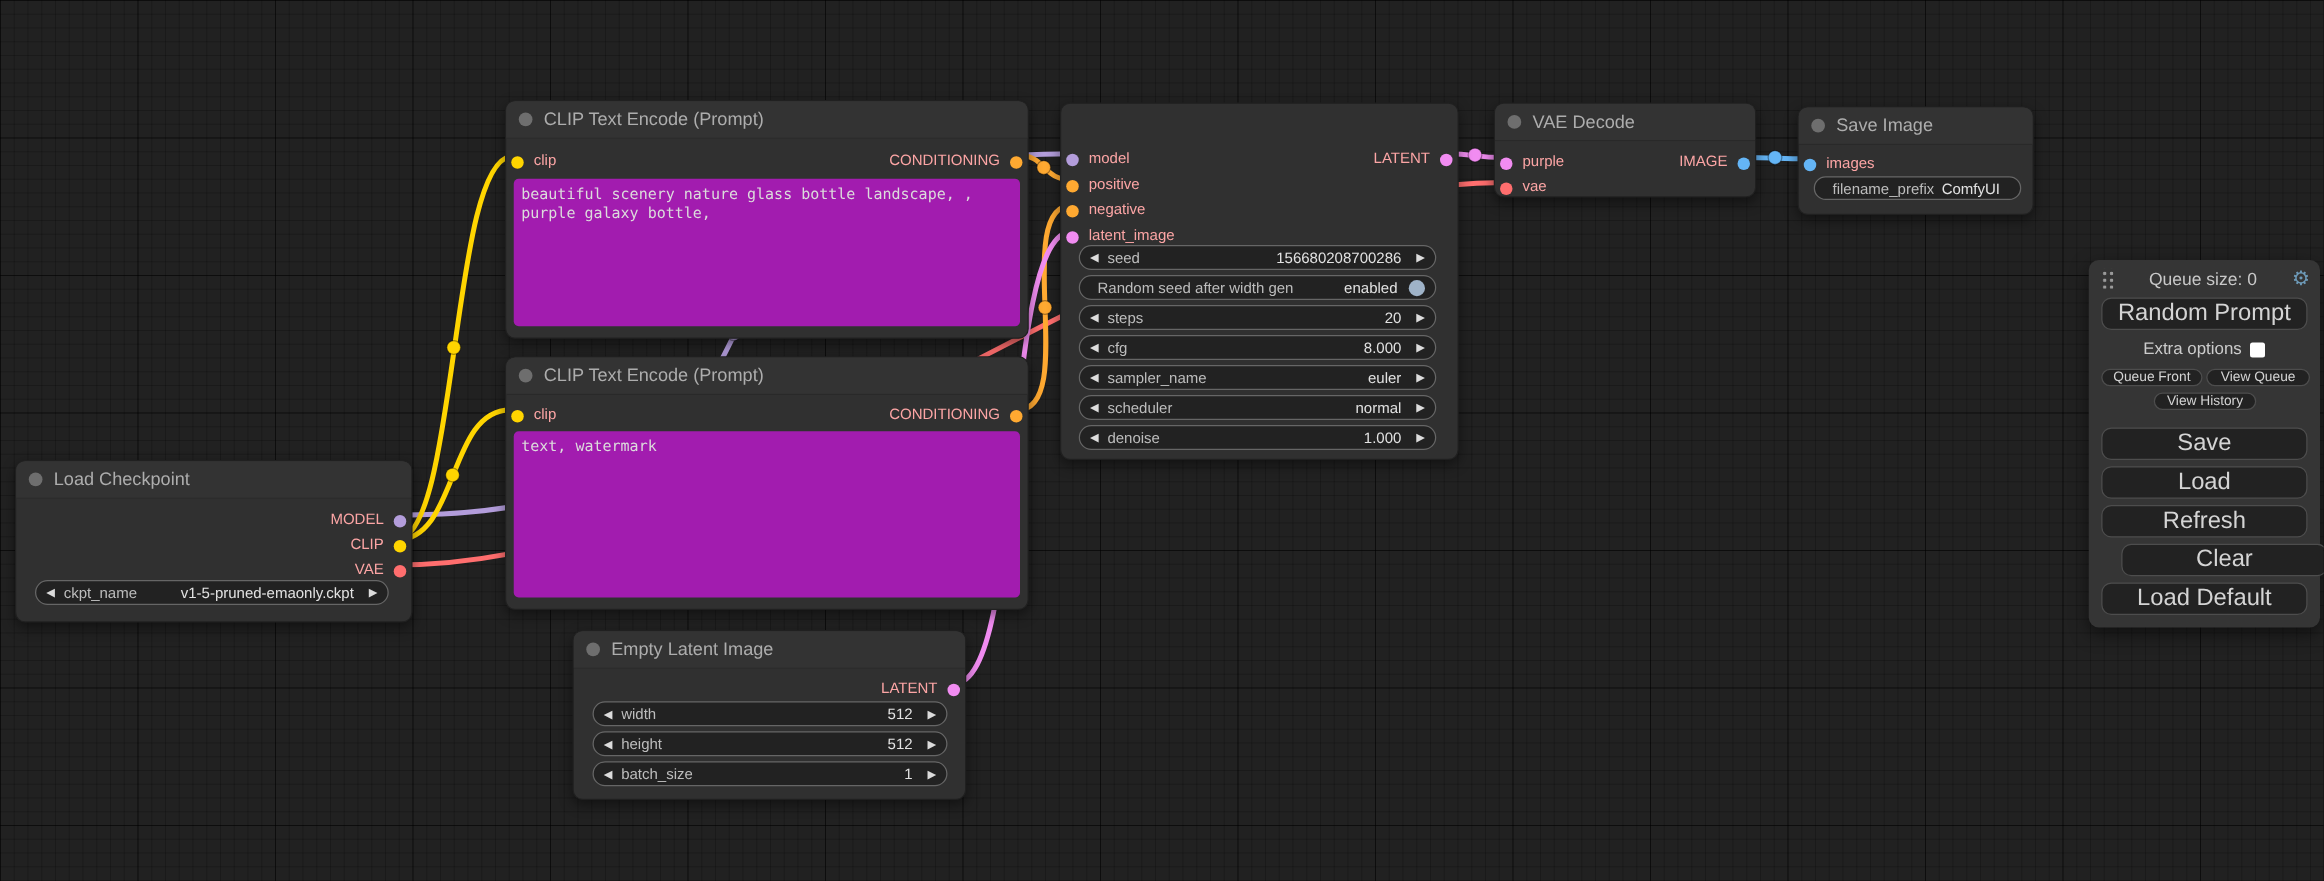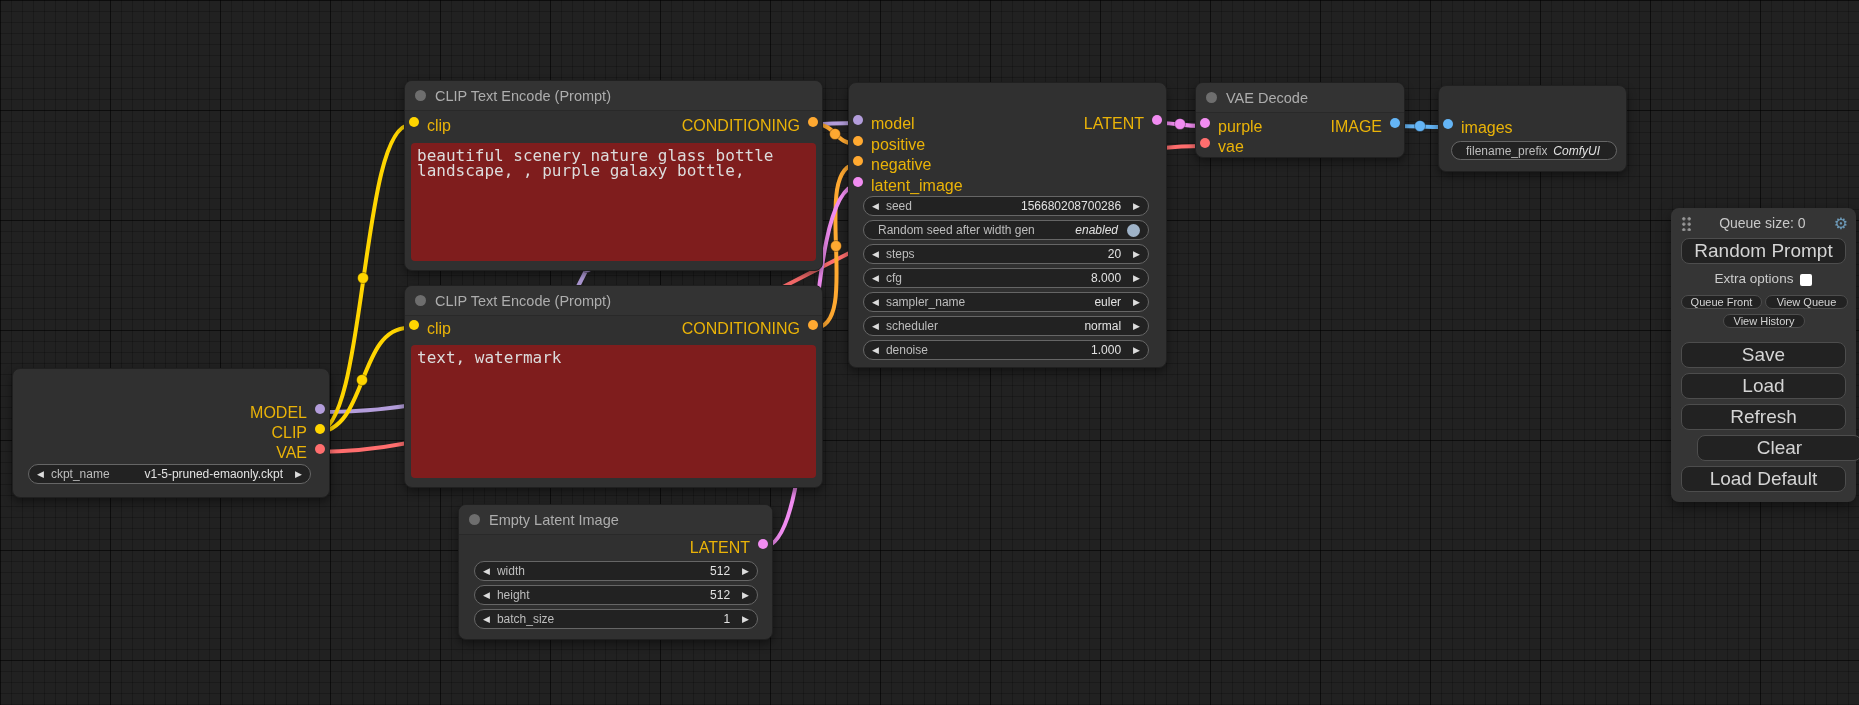--- a/index.html
+++ b/index.html
@@ -14,35 +14,35 @@
     background-size:110px 110px,110px 110px,11px 11px,11px 11px;}
   #wires{position:absolute;left:0;top:0;z-index:0;}
   #wires path{fill:none;stroke-width:4;stroke-linecap:round;}
   #wires circle{stroke:rgba(0,0,0,.35);stroke-width:1;}
   .node{position:absolute;z-index:1;background:#303030;border:1px solid #202020;
     border-radius:8px;box-shadow:0 4px 10px rgba(0,0,0,.45);box-sizing:border-box;}
   .ntitle{height:30px;background:#333333;border-radius:7px 7px 0 0;display:flex;
     align-items:center;padding:0 10px;color:#adadad;font-size:14.5px;
     border-bottom:1px solid #292929;box-sizing:border-box;white-space:nowrap;}
   .tdot{width:11px;height:11px;border-radius:50%;background:#6e6e6e;margin-right:9px;flex:none;}
-  .port{position:absolute;height:18px;display:flex;align-items:flex-start;font-size:16px;color:#eab308;white-space:nowrap;}
+  .port{position:absolute;height:18px;display:flex;align-items:flex-end;font-size:12px;color:#fca5a5;white-space:nowrap;}
   .port.in{left:4px;}  .port.out{right:4px;flex-direction:row-reverse;}
   .pdot{width:10px;height:10px;border-radius:50%;flex:none;}
   .port.in .plabel{margin-left:8px;} .port.out .plabel{margin-right:8px;}
   .widget{position:absolute;height:20px;background:#222222;border:1px solid #666;
     border-radius:10px;display:flex;align-items:center;box-sizing:border-box;
     padding:0 8px;font-size:12px;color:#bdbdbd;white-space:nowrap;}
   .arr{font-size:9px;color:#dcdcdc;line-height:1;flex:none;}
   .wlabel{margin-left:7px;overflow:hidden;}
   .wvalue{margin-left:auto;margin-right:12px;color:#e2e2e2;}
   .widget.noarrow .wlabel{margin-left:6px;}
-  .widget.noarrow .wvalue{margin-right:2px;font-style:italic;}
+  .widget.noarrow .wvalue{margin-right:2px;}
   .togglecirc{width:13px;height:13px;border-radius:50%;margin-left:7px;flex:none;}
-  .ptext{position:absolute;background:#7f1d1d;border-radius:4px;color:#dcdcdc;
-    font-family:"DejaVu Sans Mono",monospace;font-size:16px;line-height:15px;
+  .ptext{position:absolute;background:#a21caf;border-radius:4px;color:#dcdcdc;
+    font-family:"DejaVu Sans Mono",monospace;font-size:12px;line-height:15px;
     padding:5px 6px;box-sizing:border-box;overflow:hidden;word-wrap:break-word;}
   
   #qpanel{position:absolute;left:1671px;top:208px;width:185px;height:294px;z-index:2;
     background:#353535;border-radius:8px;box-shadow:0 5px 14px rgba(0,0,0,.5);}
   .qbtn{position:absolute;background:#222222;border:1px solid #4d4d4d;border-radius:8px;
     color:#d4d4d4;display:flex;align-items:center;justify-content:center;box-sizing:border-box;
     font-size:19px;cursor:pointer;}
   .qbtn.small{font-size:11px;border-radius:8px;height:14px;}
   .qheader{position:absolute;left:0;top:5px;width:100%;height:20px;display:flex;align-items:center;}
   .qsize{flex:1;text-align:center;color:#c8c8c8;font-size:14px;}
@@ -74,20 +74,24 @@
     <circle cx="587" cy="267" r="5.5" fill="#B39DDB"></circle>
     <circle cx="760" cy="299" r="5.5" fill="#FF6E6E"></circle>
     <circle cx="835" cy="134" r="5.5" fill="#FFA931"></circle>
     <circle cx="836" cy="246" r="5.5" fill="#FFA931"></circle>
     <circle cx="810" cy="366" r="5.5" fill="#F18CF1"></circle>
     <circle cx="1180" cy="124" r="5.5" fill="#F18CF1"></circle>
     <circle cx="1420" cy="126" r="5.5" fill="#64B5F6"></circle>
   </svg>
 
   <div class="node" style="left:12px;top:368px;width:318px;height:130px">
+    <div class="ntitle">
+      <span class="tdot" style="background: rgb(110, 110, 110);"></span>
+      <span>Load Checkpoint</span>
+    </div>
     <div class="port out" style="top:35px">
       <span class="pdot" style="background: rgb(179, 157, 219);"></span>
       <span class="plabel">MODEL</span>
     </div>
     <div class="port out" style="top:55px">
       <span class="pdot" style="background: rgb(255, 213, 0);"></span>
       <span class="plabel">CLIP</span>
     </div>
     <div class="port out" style="top:75px">
       <span class="pdot" style="background: rgb(255, 110, 110);"></span>
@@ -210,20 +214,24 @@
       <span class="pdot" style="background: rgb(255, 110, 110);"></span>
       <span class="plabel">vae</span>
     </div>
     <div class="port out" style="top:35px">
       <span class="pdot" style="background: rgb(100, 181, 246);"></span>
       <span class="plabel">IMAGE</span>
     </div>
   </div>
 
   <div class="node" style="left:1438px;top:85px;width:189px;height:87px">
+    <div class="ntitle">
+      <span class="tdot" style="background: rgb(110, 110, 110);"></span>
+      <span>Save Image</span>
+    </div>
     <div class="port in" style="top:33px">
       <span class="pdot" style="background: rgb(100, 181, 246);"></span>
       <span class="plabel">images</span>
     </div>
     <div class="widget noarrow" style="left:12px;top:55px;width:166px;height:19px">
       <span class="wlabel">filename_prefix</span>
       <span class="wvalue" style="margin-right:8px">ComfyUI</span>
     </div>
   </div>
 

